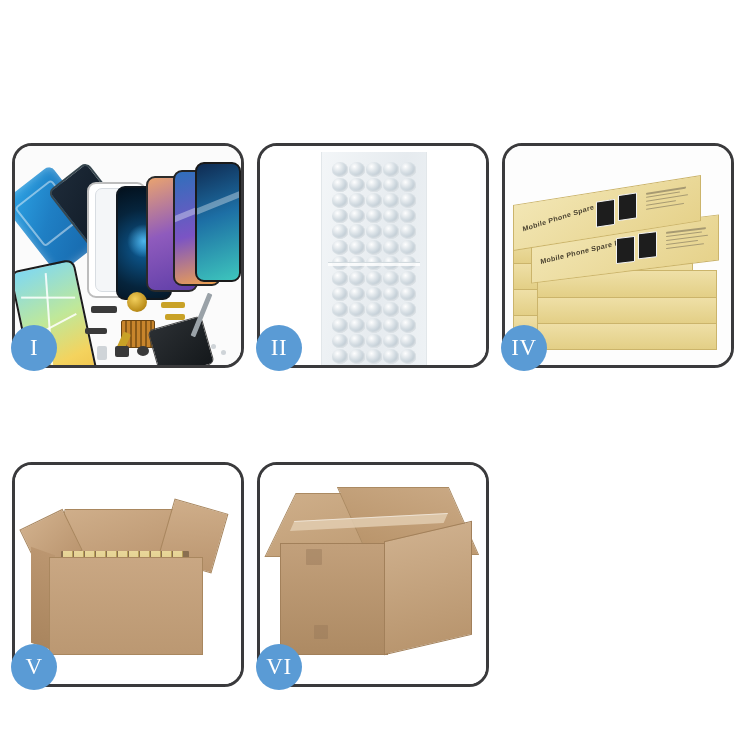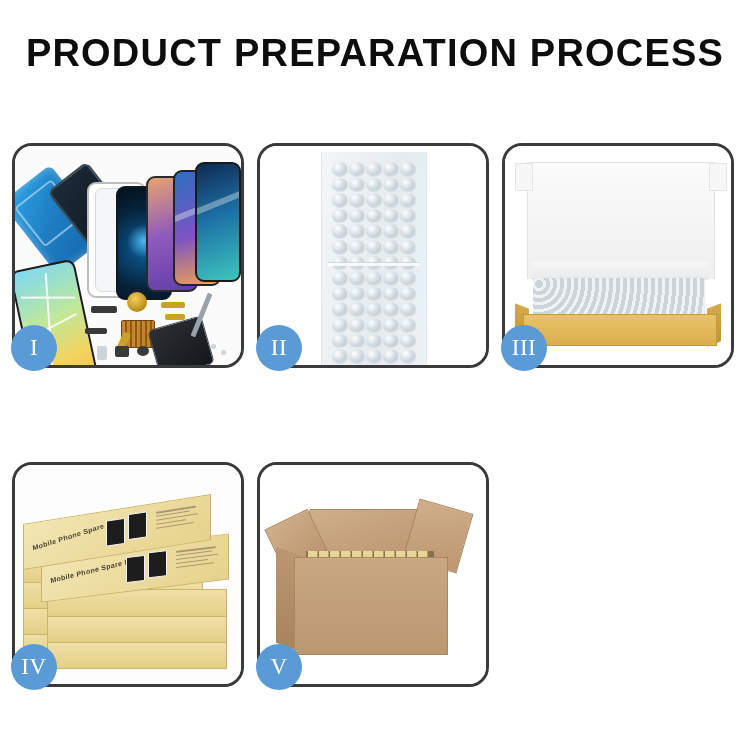--- a/index.html
+++ b/index.html
@@ -296,21 +296,20 @@
     border-top:1px solid rgba(255,255,255,.5);
   }
   .tab{position:absolute;background:rgba(150,120,88,.45);border-radius:1px;}
 </style>
 </head>
 <body>
 
 <div class="page">
 
   <div class="header">
-    <div class="title">PRODUCT PREPARATION PROCESS</div>
   </div>
 
   <div class="grid">
 
     <div class="panel">
       <div class="panel-inner p1">
         <div class="scr a"></div>
         <div class="scr b"></div>
         <div class="phone p-white">
             <div class="glass"></div>
@@ -415,31 +414,20 @@
               <div class="bub"></div>
               <div class="bub"></div>
               <div class="bub"></div>
           </div>
           <div class="seam" style="top:110px;"></div>
         </div>
       </div>
       <div class="badge">II</div>
     </div>
 
-    <div class="panel">
-      <div class="panel-inner p3">
-        <div class="m-lid"></div>
-        <div class="m-foam"></div>
-        <div class="m-bubbles"></div>
-        <div class="m-side-l"></div>
-        <div class="m-side-r"></div>
-        <div class="m-front"></div>
-      </div>
-      <div class="badge">III</div>
-    </div>
 
     <div class="panel">
       <div class="panel-inner p4">
         <div class="stack">
           <div class="bx" style="left:0;top:150px;width:178px;height:26px;"></div>
           <div class="bx" style="left:0;top:124px;width:178px;height:26px;"></div>
           <div class="bx" style="left:0;top:98px;width:178px;height:26px;"></div>
           <div class="bx" style="left:0;top:72px;width:178px;height:26px;"></div>
           <div class="bx" style="left:24px;top:158px;width:178px;height:26px;"></div>
           <div class="bx" style="left:24px;top:132px;width:178px;height:26px;"></div>
@@ -494,15 +482,27 @@
           <b style="left:90px;"></b>
             <b style="left:101px;"></b>
             <b style="left:112px;"></b>
         </div>
         <div class="c-front-left"></div>
         <div class="c-body"></div>
       </div>
       <div class="badge">V</div>
     </div>
 
+    <div class="panel">
+      <div class="panel-inner p6">
+        <div class="s-top"></div>
+        <div class="s-top2"></div>
+        <div class="tape" style="left:34px;top:52px;width:150px;height:9px;transform:skewX(-26deg) rotate(-3deg);"></div>
+        <div class="s-left"></div>
+        <div class="s-right"></div>
+        <div class="tab" style="left:46px;top:84px;width:16px;height:16px;"></div>
+        <div class="tab" style="left:54px;top:160px;width:14px;height:14px;"></div>
+      </div>
+      <div class="badge">VI</div>
+    </div>
 
   </div>
 </div>
 
 </body></html>

